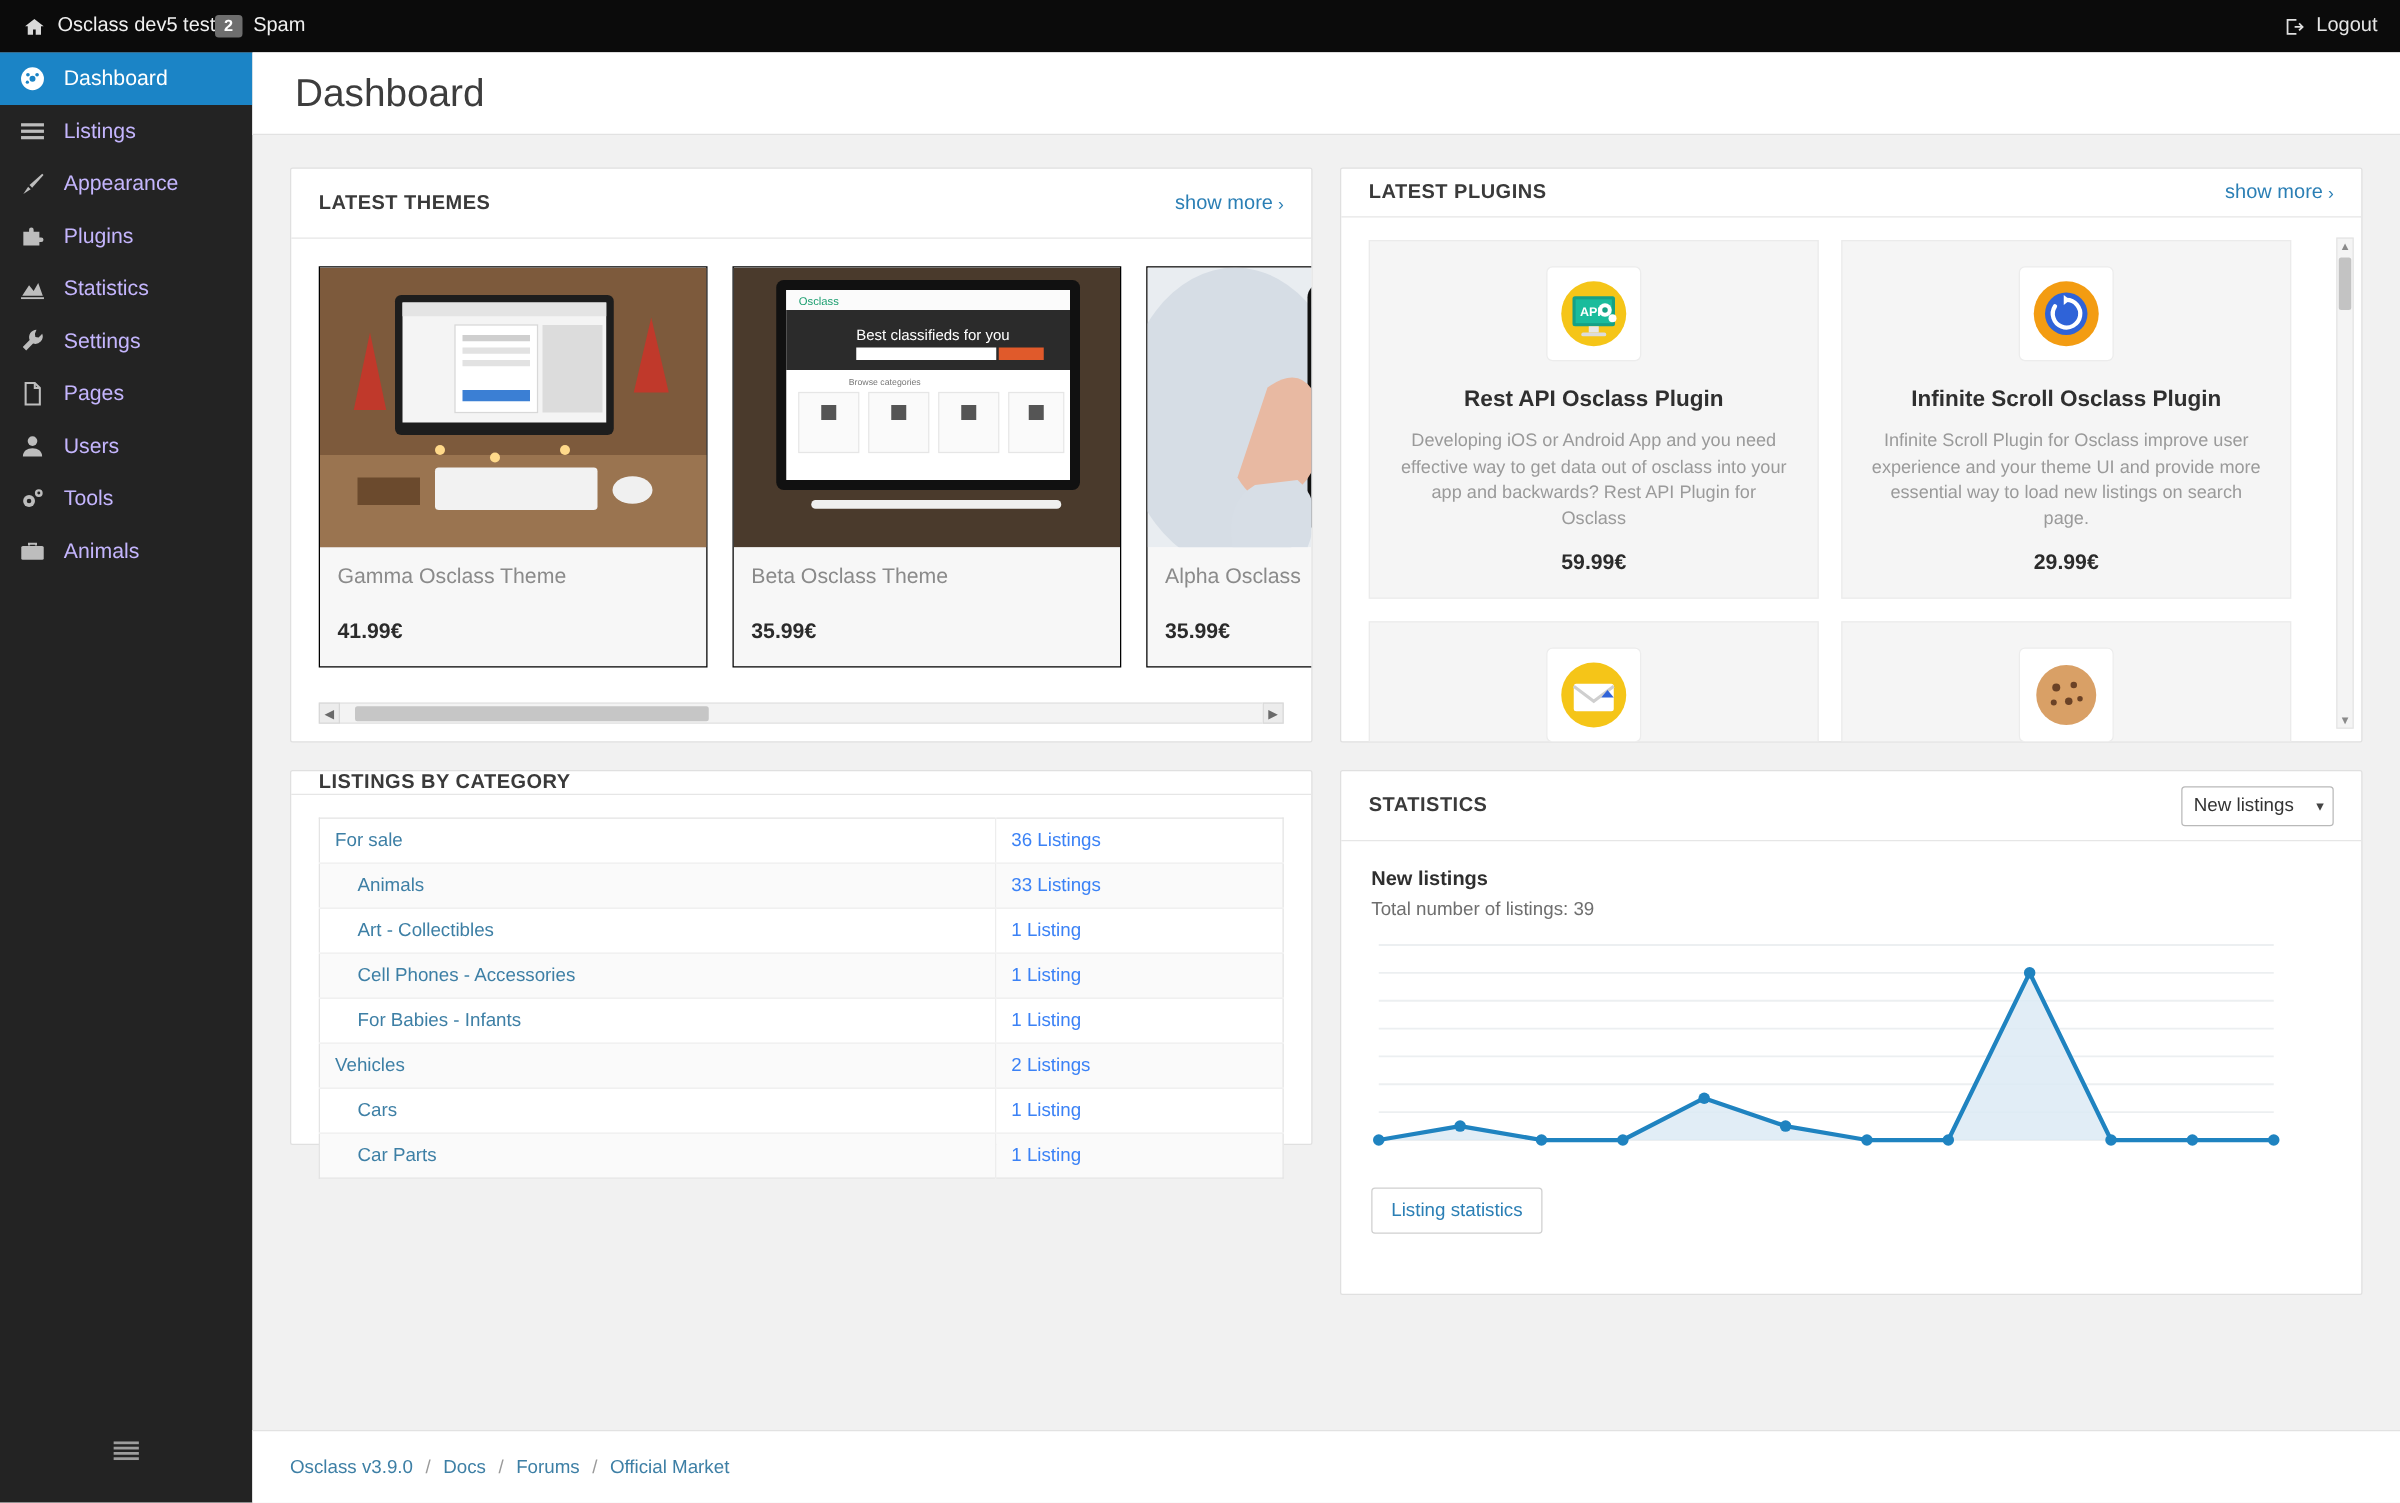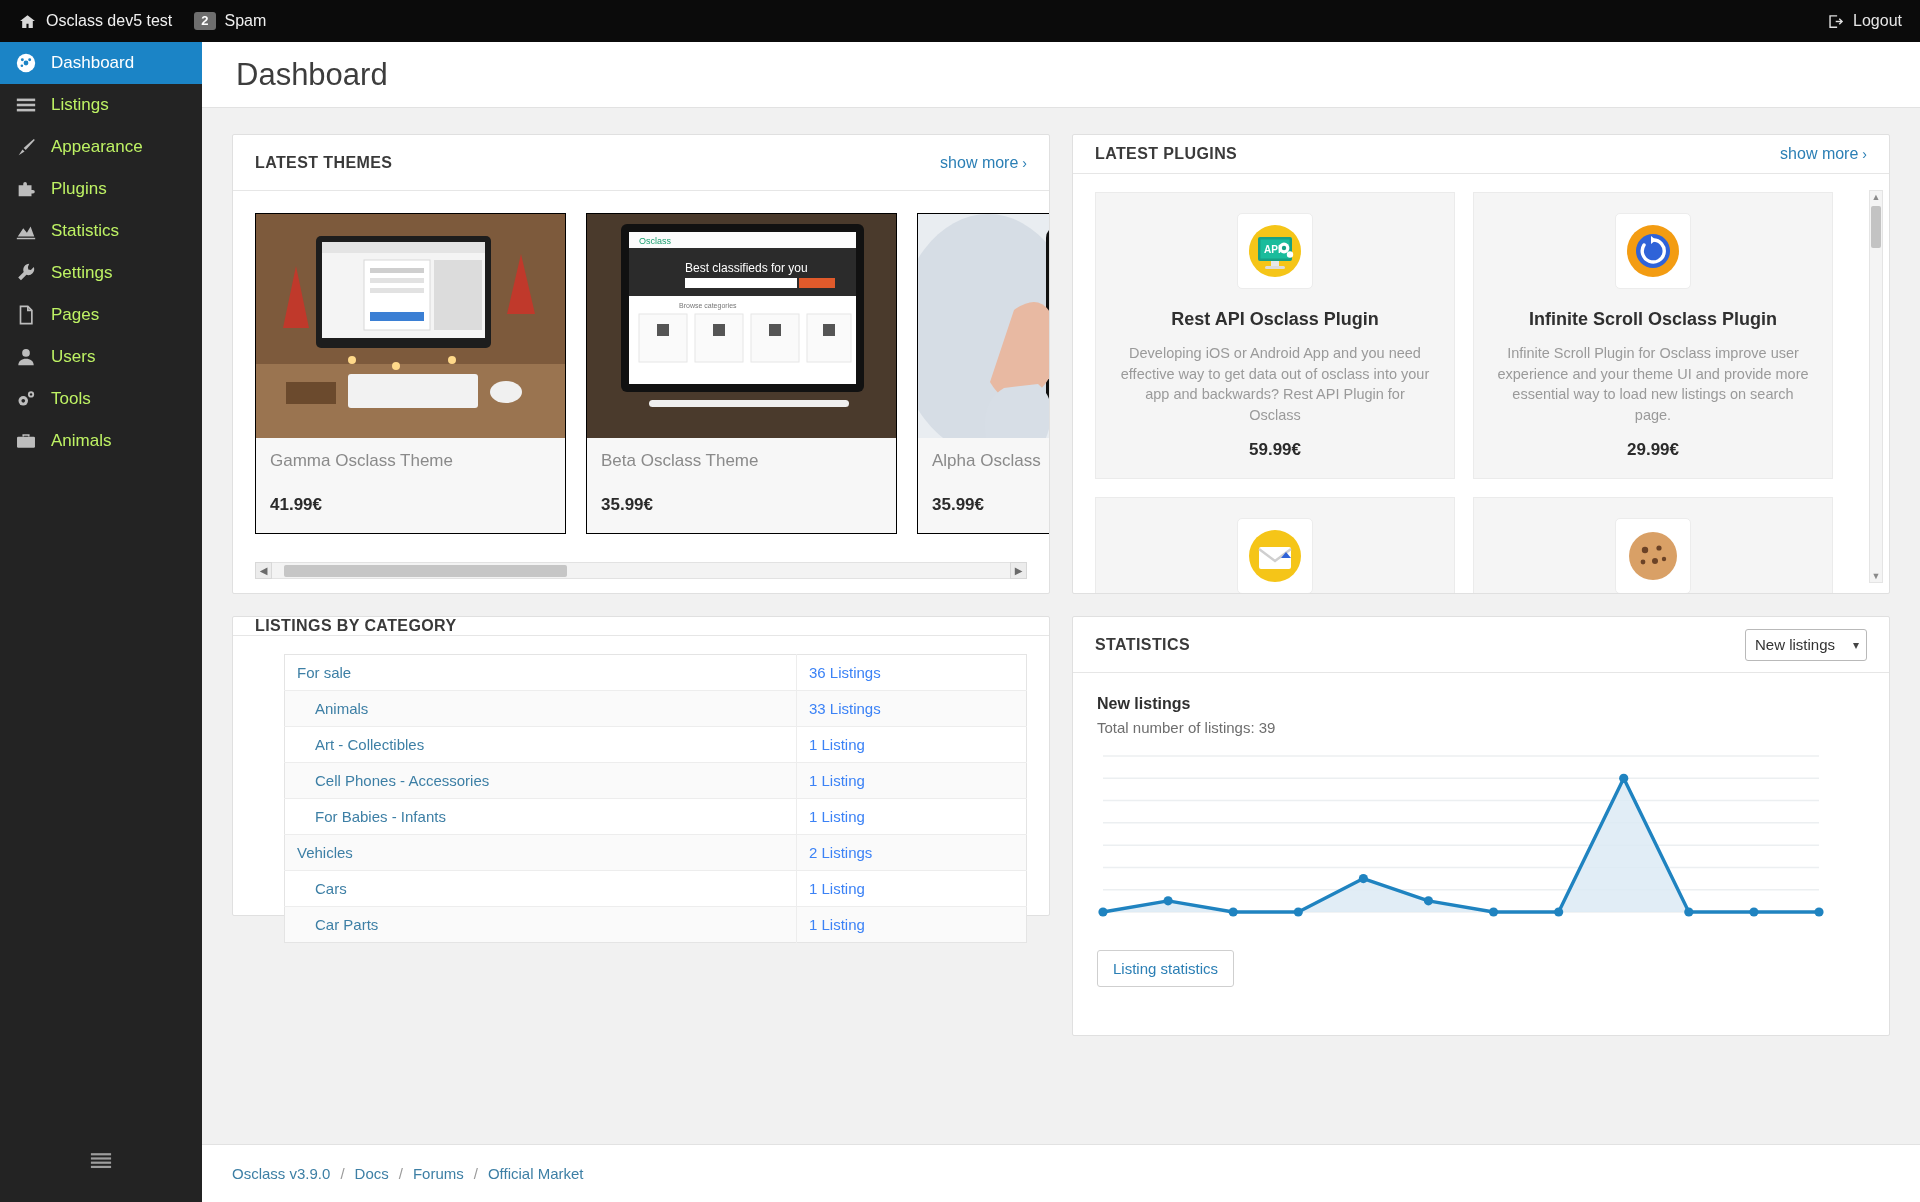--- a/index.html
+++ b/index.html
@@ -8,39 +8,39 @@
     font-family: "Liberation Sans", sans-serif;
     background: #ffffff; overflow: hidden;
   }
 
   
   .topbar {
     position: absolute; top: 0; left: 0; width: 1920px; height: 42px;
     background: #0b0b0b; display: flex; align-items: center;
     padding: 0 18px; color: #e6e6e6; font-size: 16px;
   }
-  .topbar-left { display: flex; align-items: flex-end; gap: 22px; }
+  .topbar-left { display: flex; align-items: flex-end; }
   .tb-item { display: flex; align-items: center; gap: 9px; cursor: pointer; }
   .tb-item span.lbl { color: #f0f0f0; font-size: 16px; }
   .home-ico { width: 19px; height: 17px; display: block; }
   .spam-badge {
     background: #6e6e6e; color: #fff; font-size: 13px; font-weight: 600;
     border-radius: 3px; padding: 2px 7px; line-height: 1.15;
   }
   .topbar-right { margin-left: auto; display: flex; align-items: center; gap: 9px; cursor: pointer; }
   .logout-ico { width: 18px; height: 17px; display: block; }
 
   
   .sidebar {
     position: absolute; top: 42px; left: 0; width: 202px; height: 1160px;
     background: #232323; display: flex; flex-direction: column;
   }
   .nav-item {
     height: 42px; display: flex; align-items: center; gap: 14px;
-    padding-left: 15px; color: #bef264; font-size: 17px; cursor: pointer;
+    padding-left: 15px; color: #c4b5fd; font-size: 17px; cursor: pointer;
   }
   .nav-item.active { background: #1b84c6; color: #ffffff; }
   .nav-ico { width: 22px; height: 22px; flex: 0 0 22px; display: block; }
   .sidebar-spacer { flex: 1 1 auto; }
   .collapse-btn {
     height: 56px; display: flex; align-items: center; justify-content: center;
     cursor: pointer; margin-bottom: 14px;
   }
   .collapse-glyph { width: 22px; height: 17px; display: block; }
 
@@ -135,21 +135,21 @@
     font-size: 9px; color: #8a8a8a; cursor: pointer;
   }
   .vs-arrow.bottom { position: absolute; bottom: 0; left: 0; right: 0; }
   .vs-thumb {
     position: absolute; top: 15px; left: 1px; width: 10px; height: 42px;
     background: #c3c3c3; border-radius: 2px;
   }
 
   
   .cat-panel { width: 818px; height: 300px; }
-  .cat-body { padding: 18px 22px 22px 22px; margin-left: 29px; }
+  .cat-body { padding: 18px 22px 22px 22px; }
   .cat-table { width: 100%; border-collapse: collapse; border: 1px solid #e4e4e4; }
   .cat-table td {
     border-bottom: 1px solid #ededed; font-size: 15px; padding: 9px 12px; height: 33px;
   }
   .cat-table tr:last-child td { border-bottom: none; }
   .cat-table tr.alt td { background: #fafafa; }
   .cat-name { color: #3d7fa5; cursor: pointer; }
   .cat-name.sub { padding-left: 30px; }
   .cat-count { width: 230px; border-left: 1px solid #ededed; color: #3b82f6; }
 

